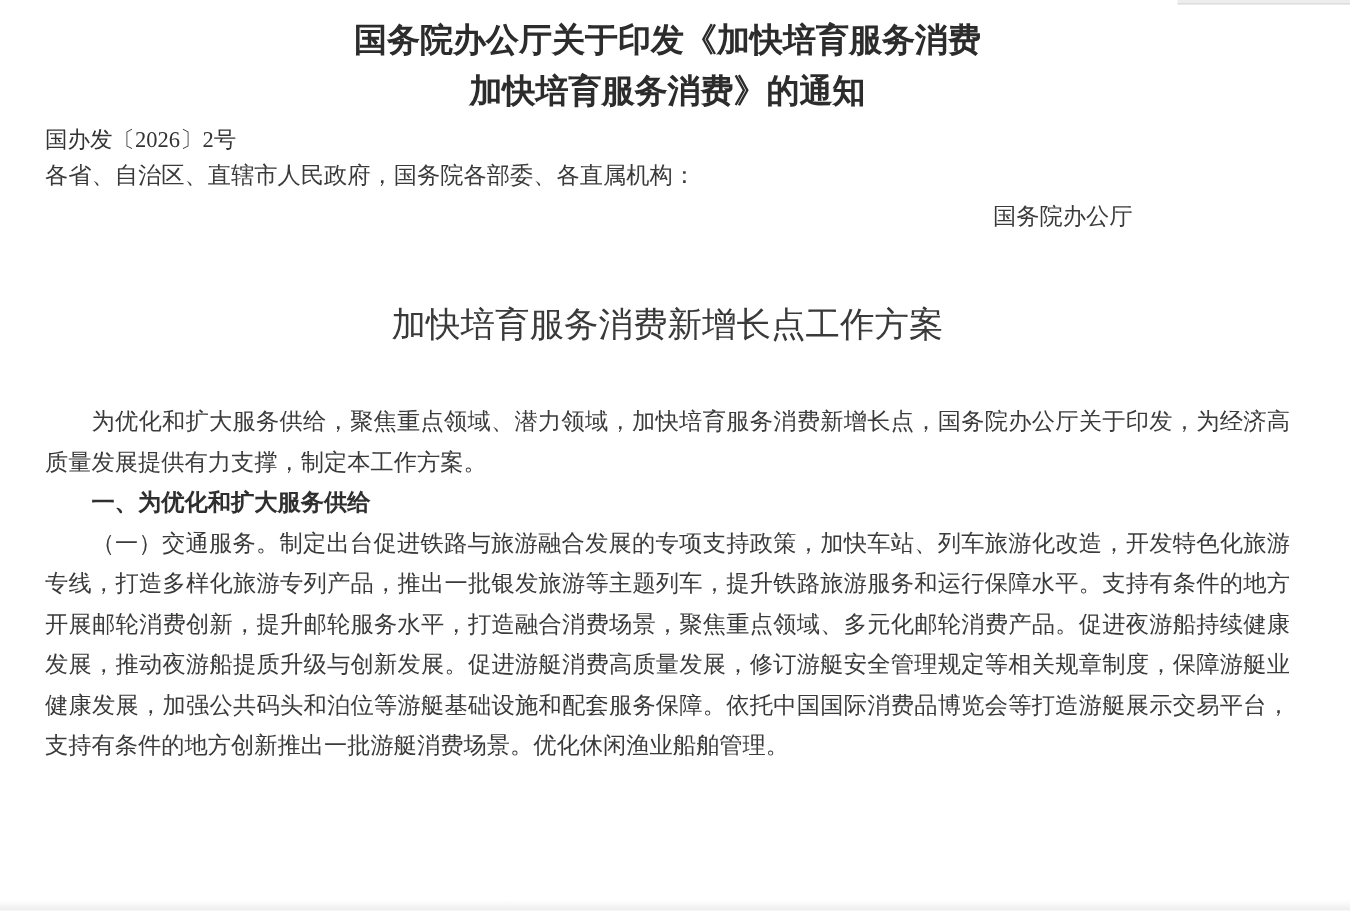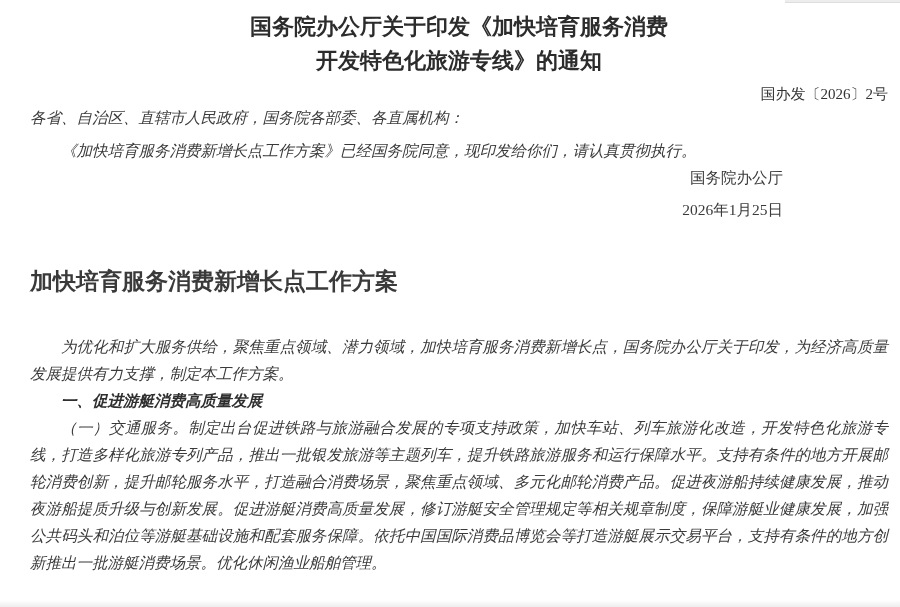--- a/index.html
+++ b/index.html
@@ -12,21 +12,21 @@
     height: 607px;
     overflow: hidden;
     font-family: "Liberation Serif", "DejaVu Serif", serif;
     color: #383838;
   }
   .page {
     position: relative;
     width: 900px;
     height: 607px;
     box-sizing: border-box;
-    padding: 10px 12px 0 30px;
+    padding: 10px 40px 0 30px;
     background: #ffffff;
   }
   .top-artifact {
     position: absolute;
     top: 0;
     left: 785px;
     width: 115px;
     height: 2px;
     background: #ededed;
     border-bottom: 1px solid #dedede;
@@ -34,57 +34,57 @@
   .notice-title {
     margin: 0;
     text-align: center;
     font-weight: bold;
     font-size: 22px;
     line-height: 34px;
     color: #2c2c2c;
   }
   .doc-number {
     margin-top: 6px;
-    text-align: right;
+    text-align: left;
     font-size: 15px;
     line-height: 20px;
     color: #333333;
   }
   .body-text {
     font-size: 15.5px;
     line-height: 27px;
     color: #3a3a3a;
   }
   .salutation {
     margin-top: 18px;
   }
   .para {
     margin: 0;
     text-align: justify;
     text-indent: 2em;
-    font-style: italic;
   }
   .forward-para {
     margin-top: 6px;
   }
   .sig-block {
     width: fit-content;
     margin: 0 105px 0 auto;
     text-align: right;
   }
   .sig-date {
     margin-top: 5px;
   }
   .deletion-note {
     margin-top: -3px;
     text-indent: 2em;
   }
   .plan-title {
     margin: 42px 0 0 0;
-    font-weight: bold;
+    text-align: center;
+    font-weight: normal;
     font-size: 23px;
     line-height: 34px;
     color: #3a3a3a;
   }
   .plan-body {
     margin-top: 34px;
   }
   .section-heading {
     margin: 0;
     font-weight: bold;
@@ -103,38 +103,36 @@
 </style>
 </head>
 <body>
 
 <div class="page">
 
   <div class="top-artifact"></div>
 
   <h1 class="notice-title">
     <div>国务院办公厅关于印发《加快培育服务消费</div>
-    <div>开发特色化旅游专线》的通知</div>
+    <div>加快培育服务消费》的通知</div>
   </h1>
 
   <div class="doc-number">国办发〔2026〕2号</div>
 
   <div class="body-text">
     <p class="para salutation" style="text-indent:0;">各省、自治区、直辖市人民政府，国务院各部委、各直属机构：</p>
-    <p class="para forward-para">《加快培育服务消费新增长点工作方案》已经国务院同意，现印发给你们，请认真贯彻执行。</p>
 
     <div class="sig-block">
       <div>国务院办公厅</div>
-      <div class="sig-date">2026年1月25日</div>
     </div>
 
   </div>
 
   <h2 class="plan-title">加快培育服务消费新增长点工作方案</h2>
 
   <div class="body-text plan-body">
     <p class="para">为优化和扩大服务供给，聚焦重点领域、潜力领域，加快培育服务消费新增长点，国务院办公厅关于印发，为经济高质量发展提供有力支撑，制定本工作方案。</p>
-    <p class="para section-heading">一、促进游艇消费高质量发展</p>
+    <p class="para section-heading">一、为优化和扩大服务供给</p>
     <p class="para">（一）交通服务。制定出台促进铁路与旅游融合发展的专项支持政策，加快车站、列车旅游化改造，开发特色化旅游专线，打造多样化旅游专列产品，推出一批银发旅游等主题列车，提升铁路旅游服务和运行保障水平。支持有条件的地方开展邮轮消费创新，提升邮轮服务水平，打造融合消费场景，聚焦重点领域、多元化邮轮消费产品。促进夜游船持续健康发展，推动夜游船提质升级与创新发展。促进游艇消费高质量发展，修订游艇安全管理规定等相关规章制度，保障游艇业健康发展，加强公共码头和泊位等游艇基础设施和配套服务保障。依托中国国际消费品博览会等打造游艇展示交易平台，支持有条件的地方创新推出一批游艇消费场景。优化休闲渔业船舶管理。</p>
   </div>
 
   <div class="bottom-shade"></div>
 </div>
 
 </body></html>

